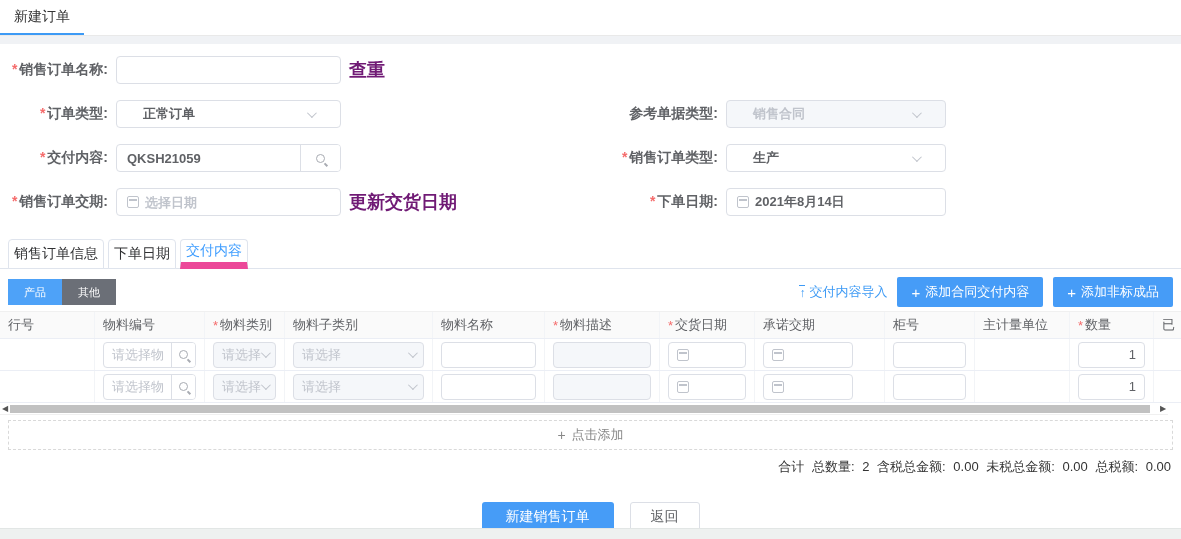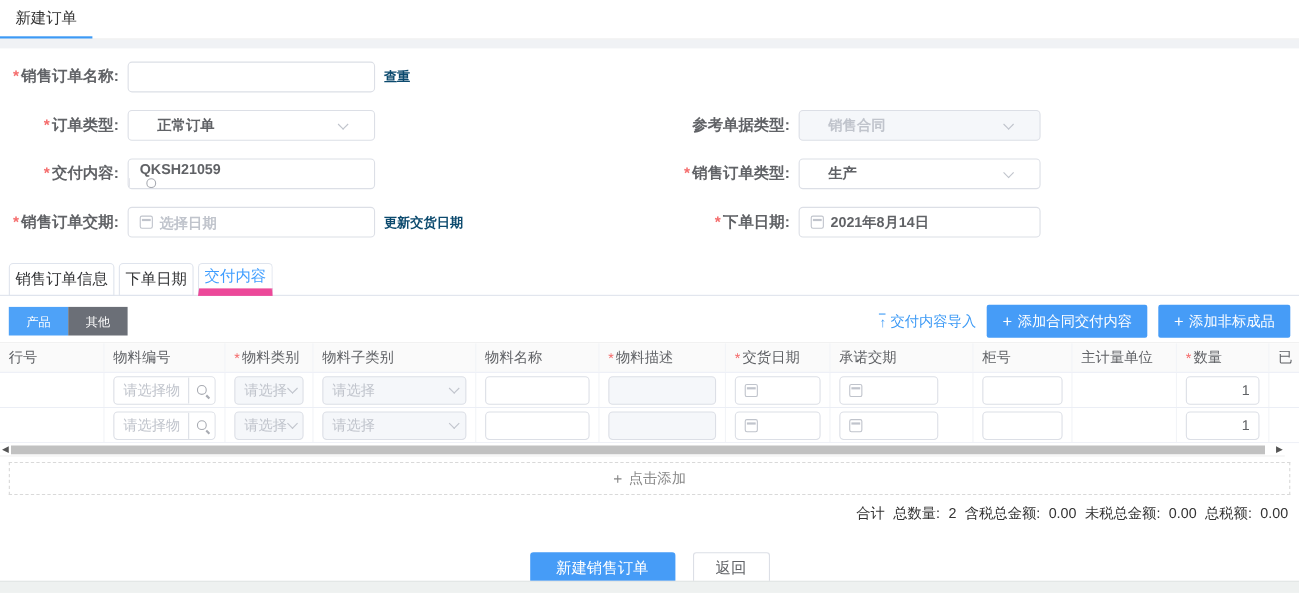--- a/index.html
+++ b/index.html
@@ -25,22 +25,22 @@
     display:flex; align-items:center; font-size:13px; color:#606266; margin-left:8px; }
   .fcol.left  .ctrl { width:225px; }
   .fcol.right .ctrl { width:220px; }
   .ctrl input { border:none; outline:none; width:100%; height:100%; padding:0 10px;
     font:inherit; color:#606266; background:transparent; }
   .ctrl input::placeholder { color:#c0c4cc; }
   .fake-select { justify-content:space-between; padding:0 26px; cursor:pointer; }
   .fake-select.disabled { background:#f5f7fa; color:#c0c4cc; cursor:not-allowed; }
   .chev { width:7px; height:7px; border-right:1px solid #c0c4cc; border-bottom:1px solid #c0c4cc;
     transform:rotate(45deg) translateY(-2px); flex:none; }
-  .link { color:#0c4a6e; font-size:12px; margin-left:8px; cursor:pointer; text-decoration:none; white-space:nowrap; }
-  .input-group { display:flex; align-items:stretch; padding:0; overflow:hidden;flex-direction:column; }
+  .link { color:#701a75; font-size:18px; margin-left:8px; cursor:pointer; text-decoration:none; white-space:nowrap; }
+  .input-group { display:flex; align-items:stretch; padding:0; overflow:hidden; }
   .input-group input { flex:1; }
   .search-btn { width:40px; border-left:1px solid #dcdfe6; background:#fff; display:flex;
     align-items:center; justify-content:center; cursor:pointer; }
   .icon-search { width:9px; height:9px; border:1.5px solid #a8abb2; border-radius:50%; position:relative; }
   .icon-search::after { content:''; position:absolute; width:1.5px; height:4px; background:#a8abb2;
     left:8px; top:8px; transform:rotate(-45deg); }
   .icon-cal { width:12px; height:12px; border:1px solid #c0c4cc; border-radius:2px; flex:none;
     margin:0 6px 0 10px; position:relative; }
   .icon-cal::before { content:''; position:absolute; left:1px; right:1px; top:2px; height:2px; background:#c0c4cc; }
   .date-ctrl input { padding-left:0; }

